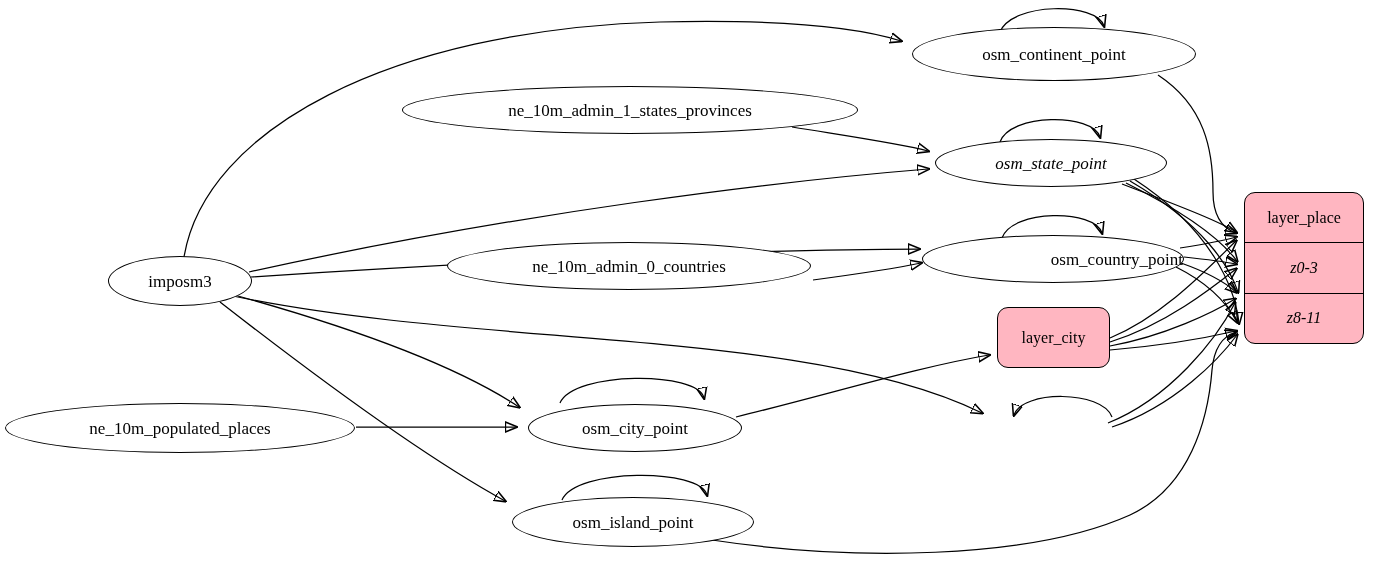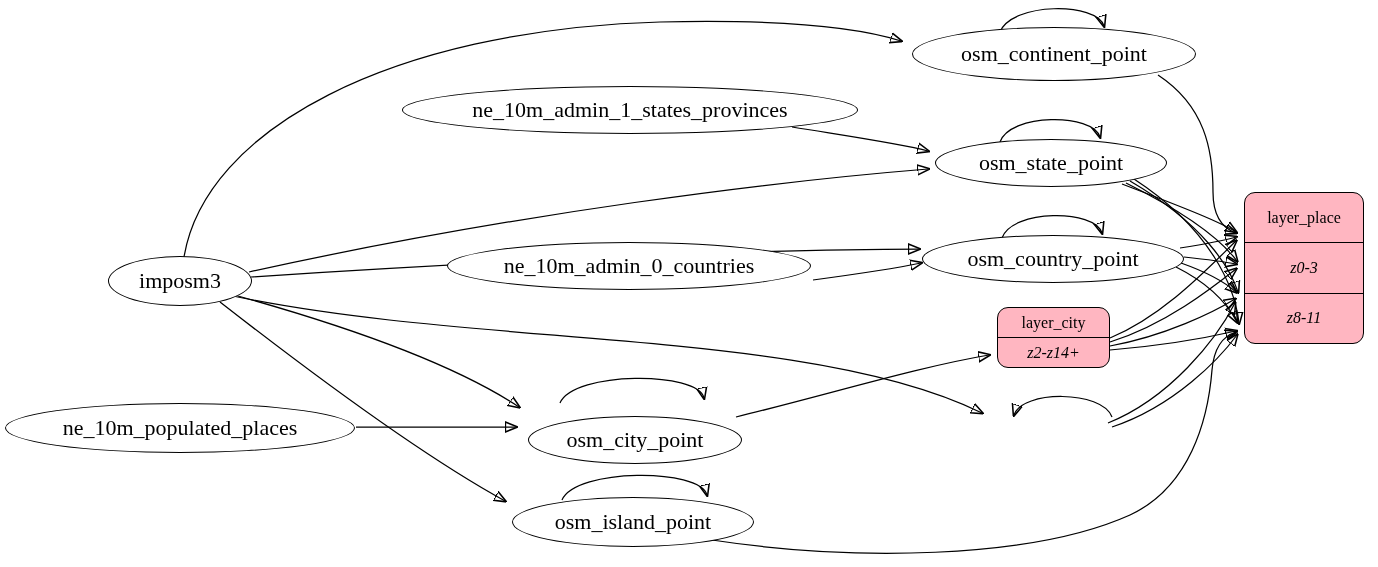--- a/index.html
+++ b/index.html
@@ -14,21 +14,21 @@
     background:var(--bg);
     font-family:"Liberation Serif","DejaVu Serif",serif;
     color:#000;
     overflow:hidden;
   }
   svg.edges{position:absolute;left:0;top:0;width:1378px;height:567px;}
   svg.edges path{fill:none;stroke:var(--edge-color);stroke-width:1.25px;}
   .node{
     position:absolute;
     display:flex;align-items:center;justify-content:center;
-    font-size:22px;line-height:1;white-space:nowrap;
+    font-size:17px;line-height:1;white-space:nowrap;
     box-sizing:border-box;
   }
   .ellipse{
     border:1.3px solid var(--edge-color);
     border-radius:50%;
     background:var(--bg);
   }
   .record{
     position:absolute;
     border:1.6px solid var(--edge-color);
@@ -114,40 +114,39 @@
   </div>
 
   <div class="node ellipse" style="left:447px;top:242px;width:364px;height:48px;font-family:Liberation Serif, serif;">
     <span>ne_10m_admin_0_countries</span>
   </div>
 
   <div class="node ellipse" style="left:912px;top:27px;width:284px;height:54px;">
     <span>osm_continent_point</span>
   </div>
 
-  <div class="node ellipse" style="left:935px;top:139px;width:232px;height:48px;">
+  <div class="node ellipse" style="left:935px;top:139px;width:232px;height:48px;font-style:italic;">
     <span>osm_state_point</span>
   </div>
 
-  <div class="node ellipse" style="left:922px;top:235px;width:262px;height:48px;">
+  <div class="node ellipse" style="left:922px;top:235px;width:262px;height:48px;justify-content:flex-end;">
     <span>osm_country_point</span>
   </div>
 
-  <div class="node ellipse" style="left:528px;top:416px;width:214px;height:48px;text-align:right;">
+  <div class="node ellipse" style="left:528px;top:404px;width:214px;height:48px;text-align:right;">
     <span>osm_city_point</span>
   </div>
 
 
   <div class="node ellipse" style="left:512px;top:497px;width:242px;height:50px;">
     <span>osm_island_point</span>
   </div>
 
   <div class="record" style="left:997px;top:307px;width:113px;height:61px;">
     <div class="row">layer_city</div>
-    <div class="row">z2-z14+</div>
   </div>
 
   <div class="record" style="left:1244px;top:192px;width:120px;height:152px;">
     <div class="row">layer_place</div>
     <div class="row">z0-3</div>
     <div class="row">z8-11</div>
   </div>
 
 </div>
 

